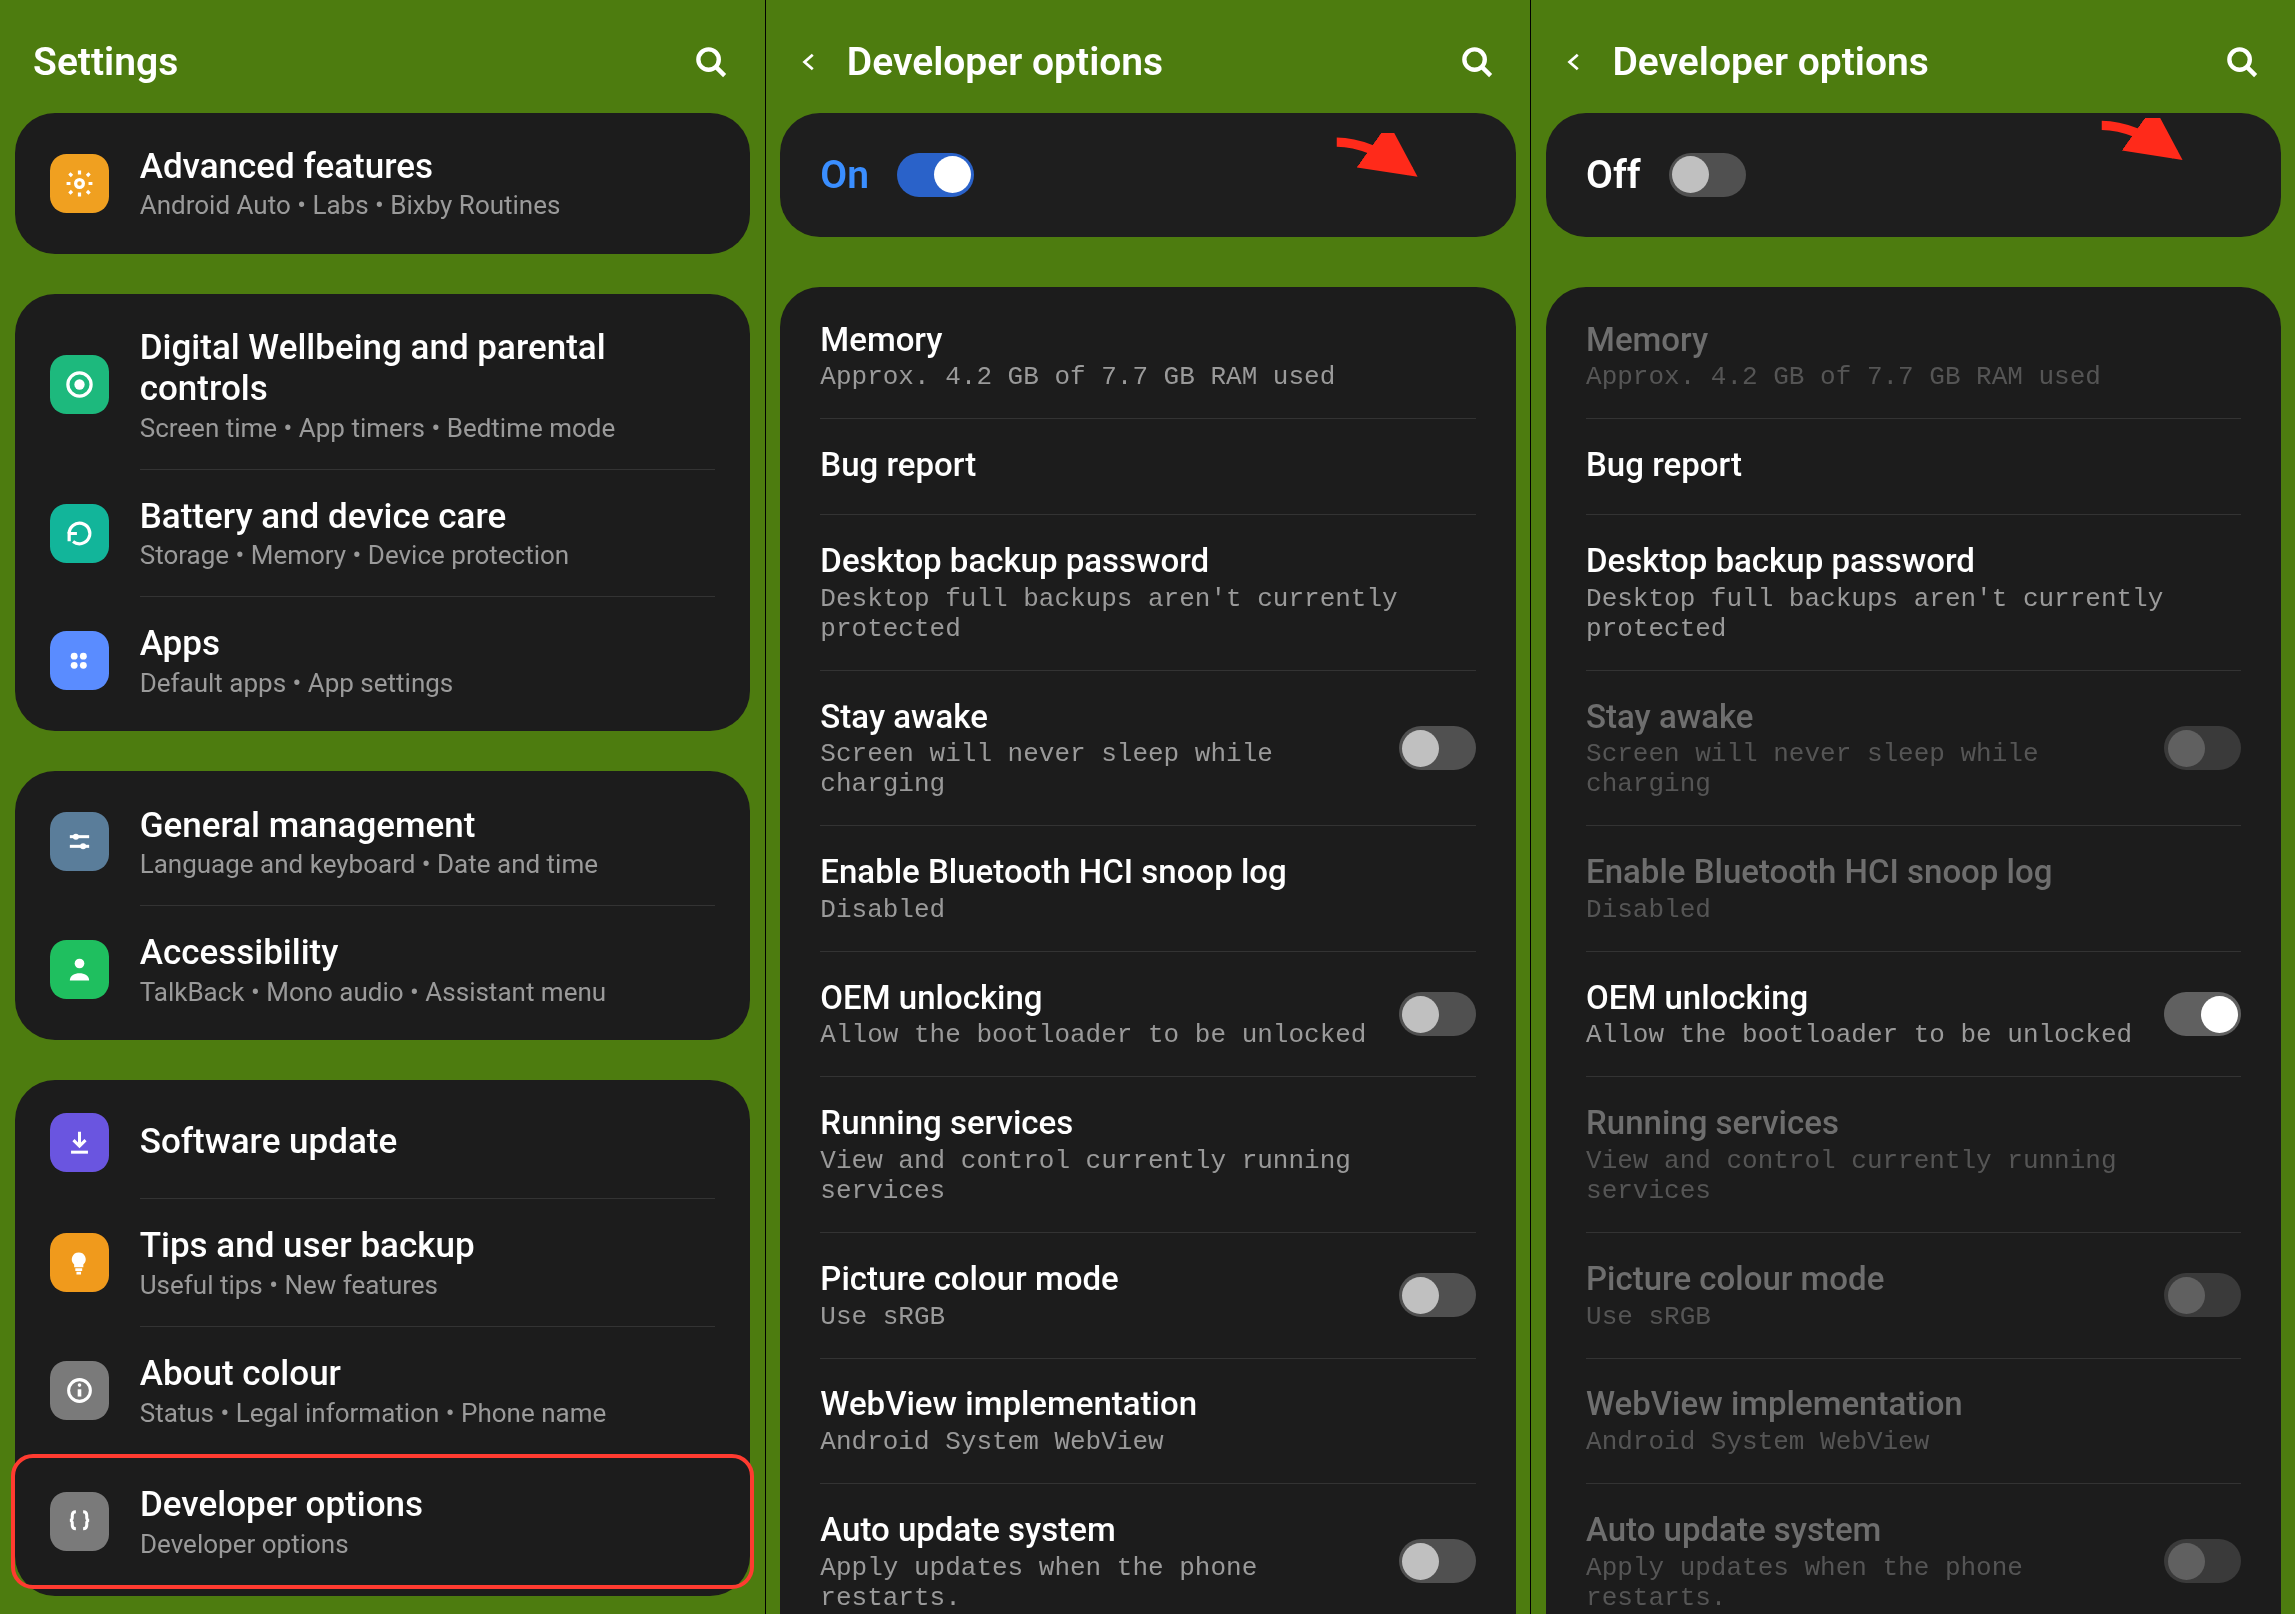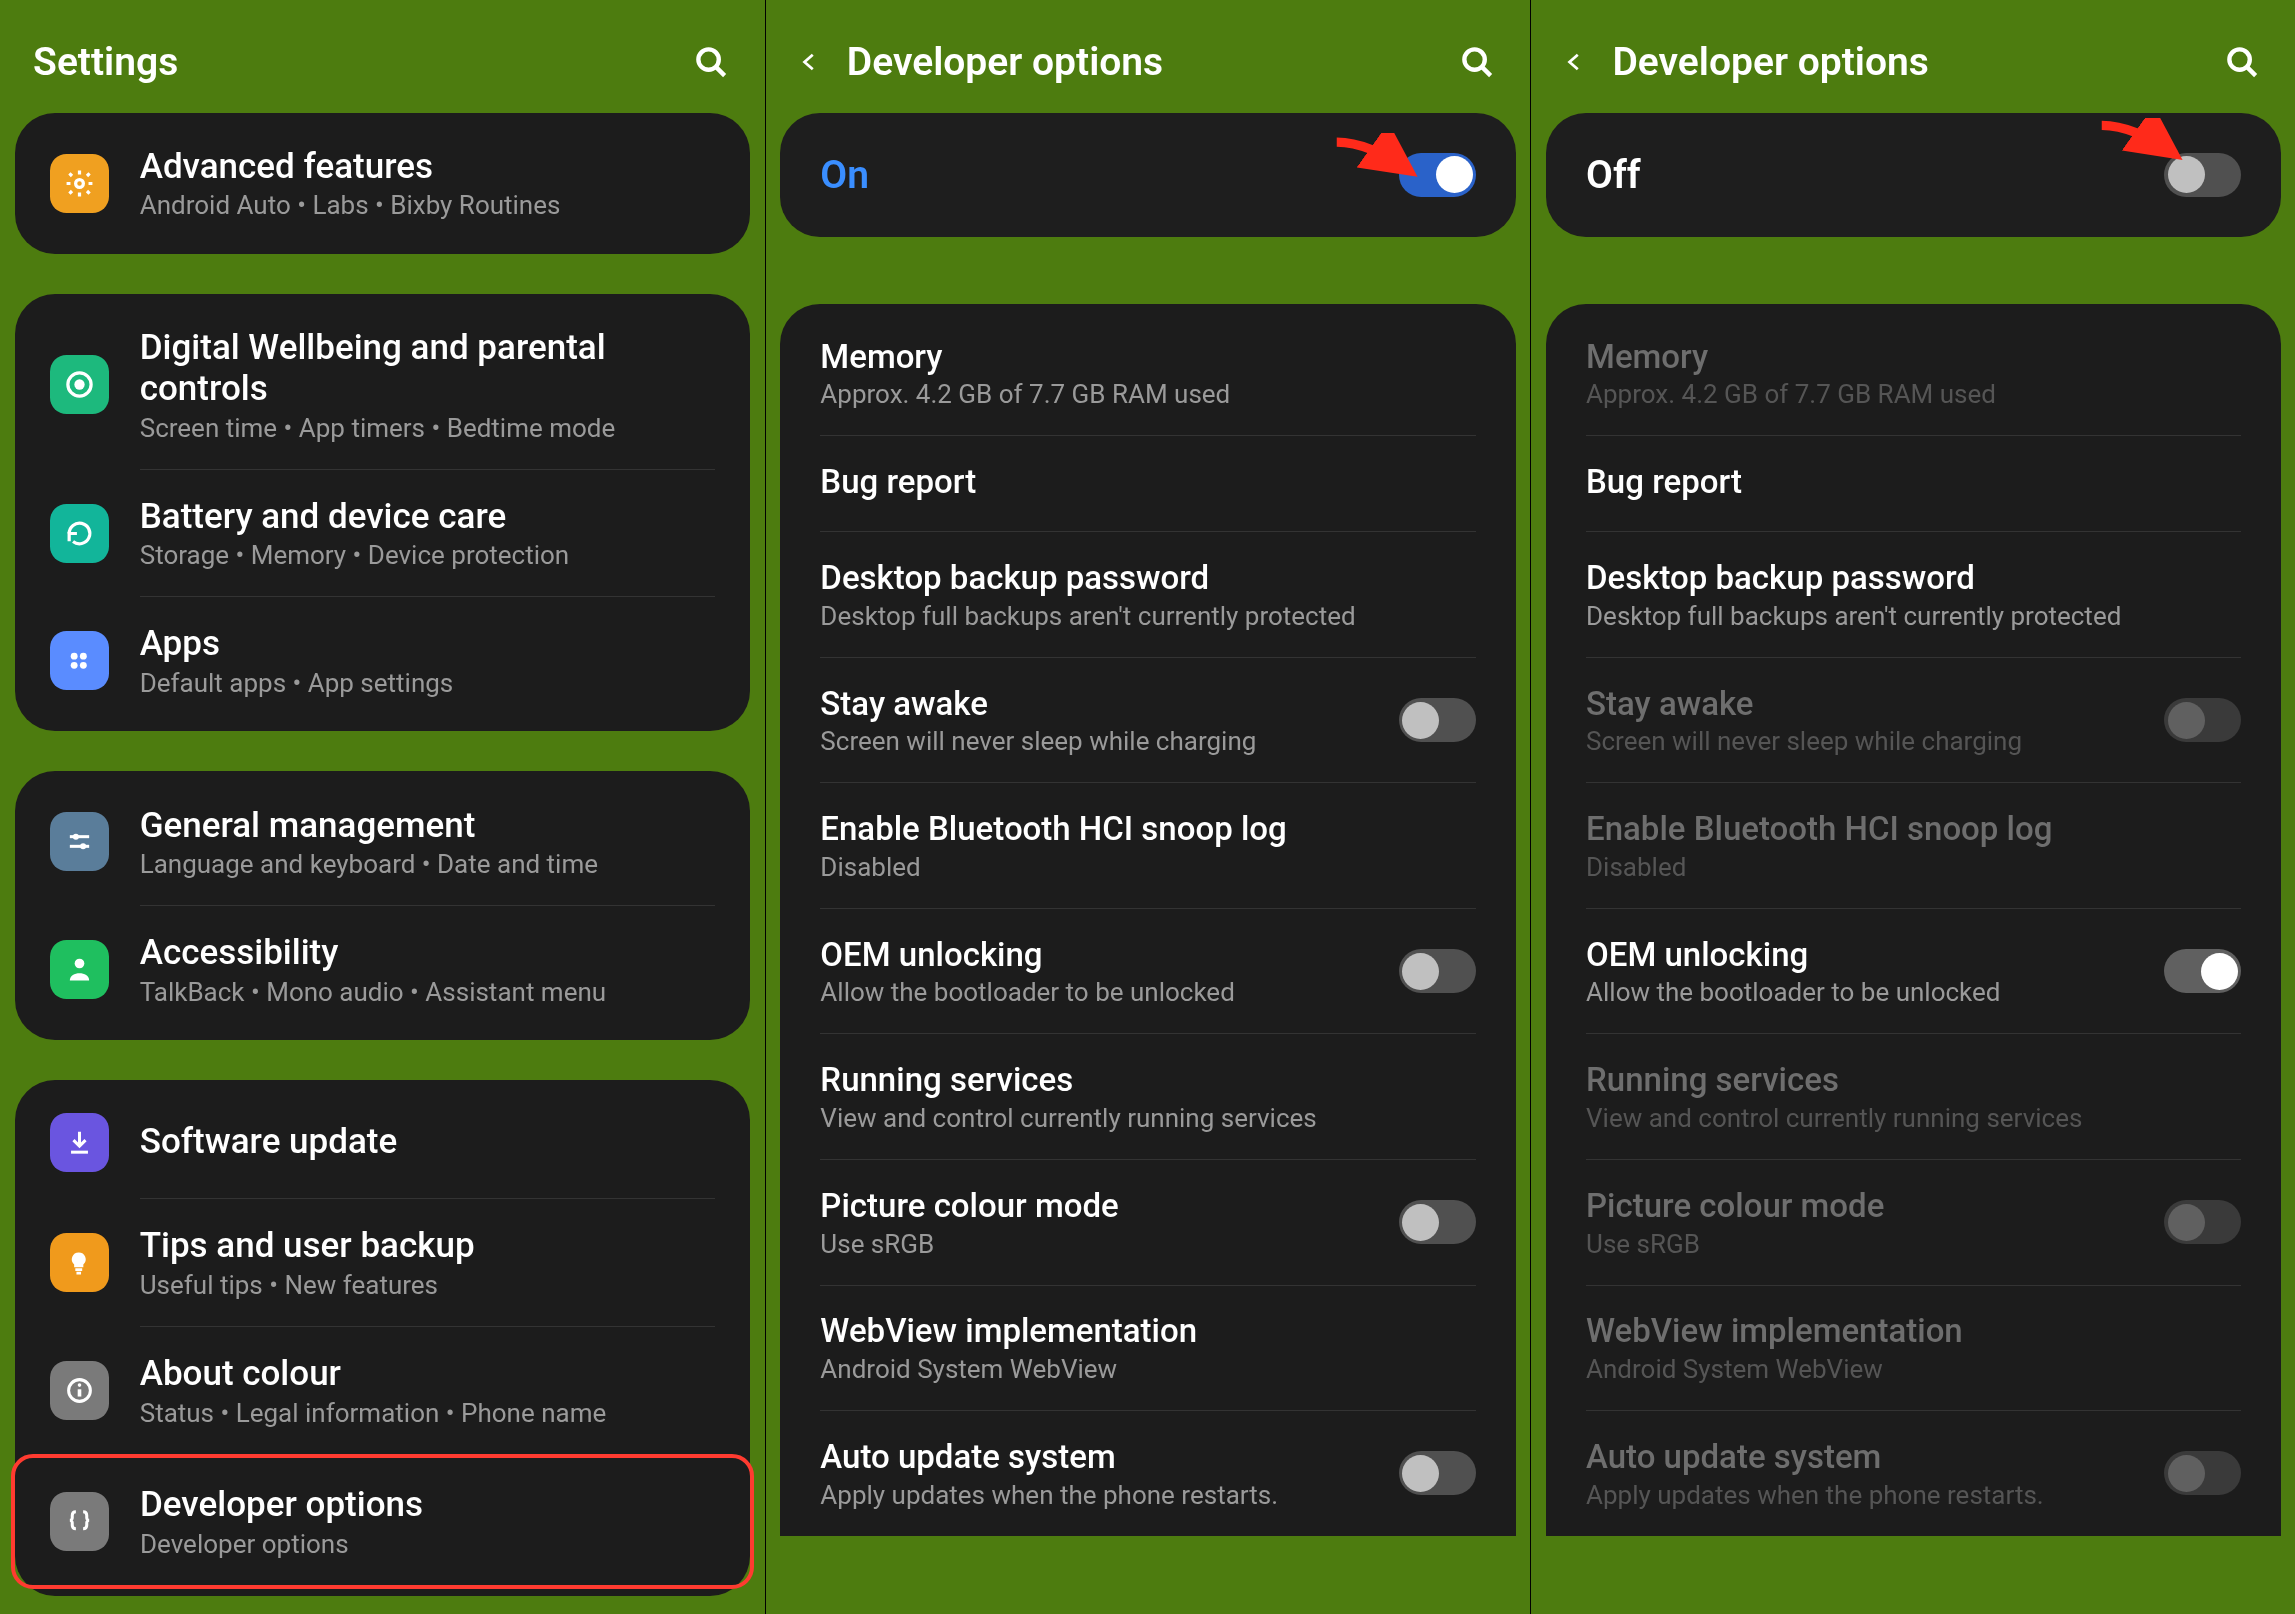--- a/index.html
+++ b/index.html
@@ -42,22 +42,22 @@
     display: flex; align-items: center; justify-content: center;
   }
 
   
   .master-toggle {
     background: #1e1e1e;
     border-radius: 40px;
     padding: 39px 40px;
     display: flex;
     align-items: center;
-    justify-content: space-between;
-    margin-bottom: 67px;
+    justify-content: flex-start;
+    margin-bottom: 50px;
     gap: 28px;
   }
   .master-toggle.on .label { color: #3a8eff; }
   .master-toggle .label {
     font-size: 39px;
     font-weight: 600;
     color: #fff;
   }
 
   
@@ -110,20 +110,21 @@
   .dev-item .text { flex: 1; }
   .dev-item .primary {
     font-size: 33px;
     font-weight: 500;
     color: #fff;
     margin-bottom: 3.7px;
   }
   .dev-item .secondary {
     font-size: 26px;
     color: #9a9a9a;
+    font-family: Liberation Mono, monospace;
   }
   .dev-divider {
     height: 0.9px;
     background: #333;
     margin: 0 40px;
   }
   .disabled .primary { color: #6e6e6e; }
   .disabled .secondary { color: #555; }
 
   

